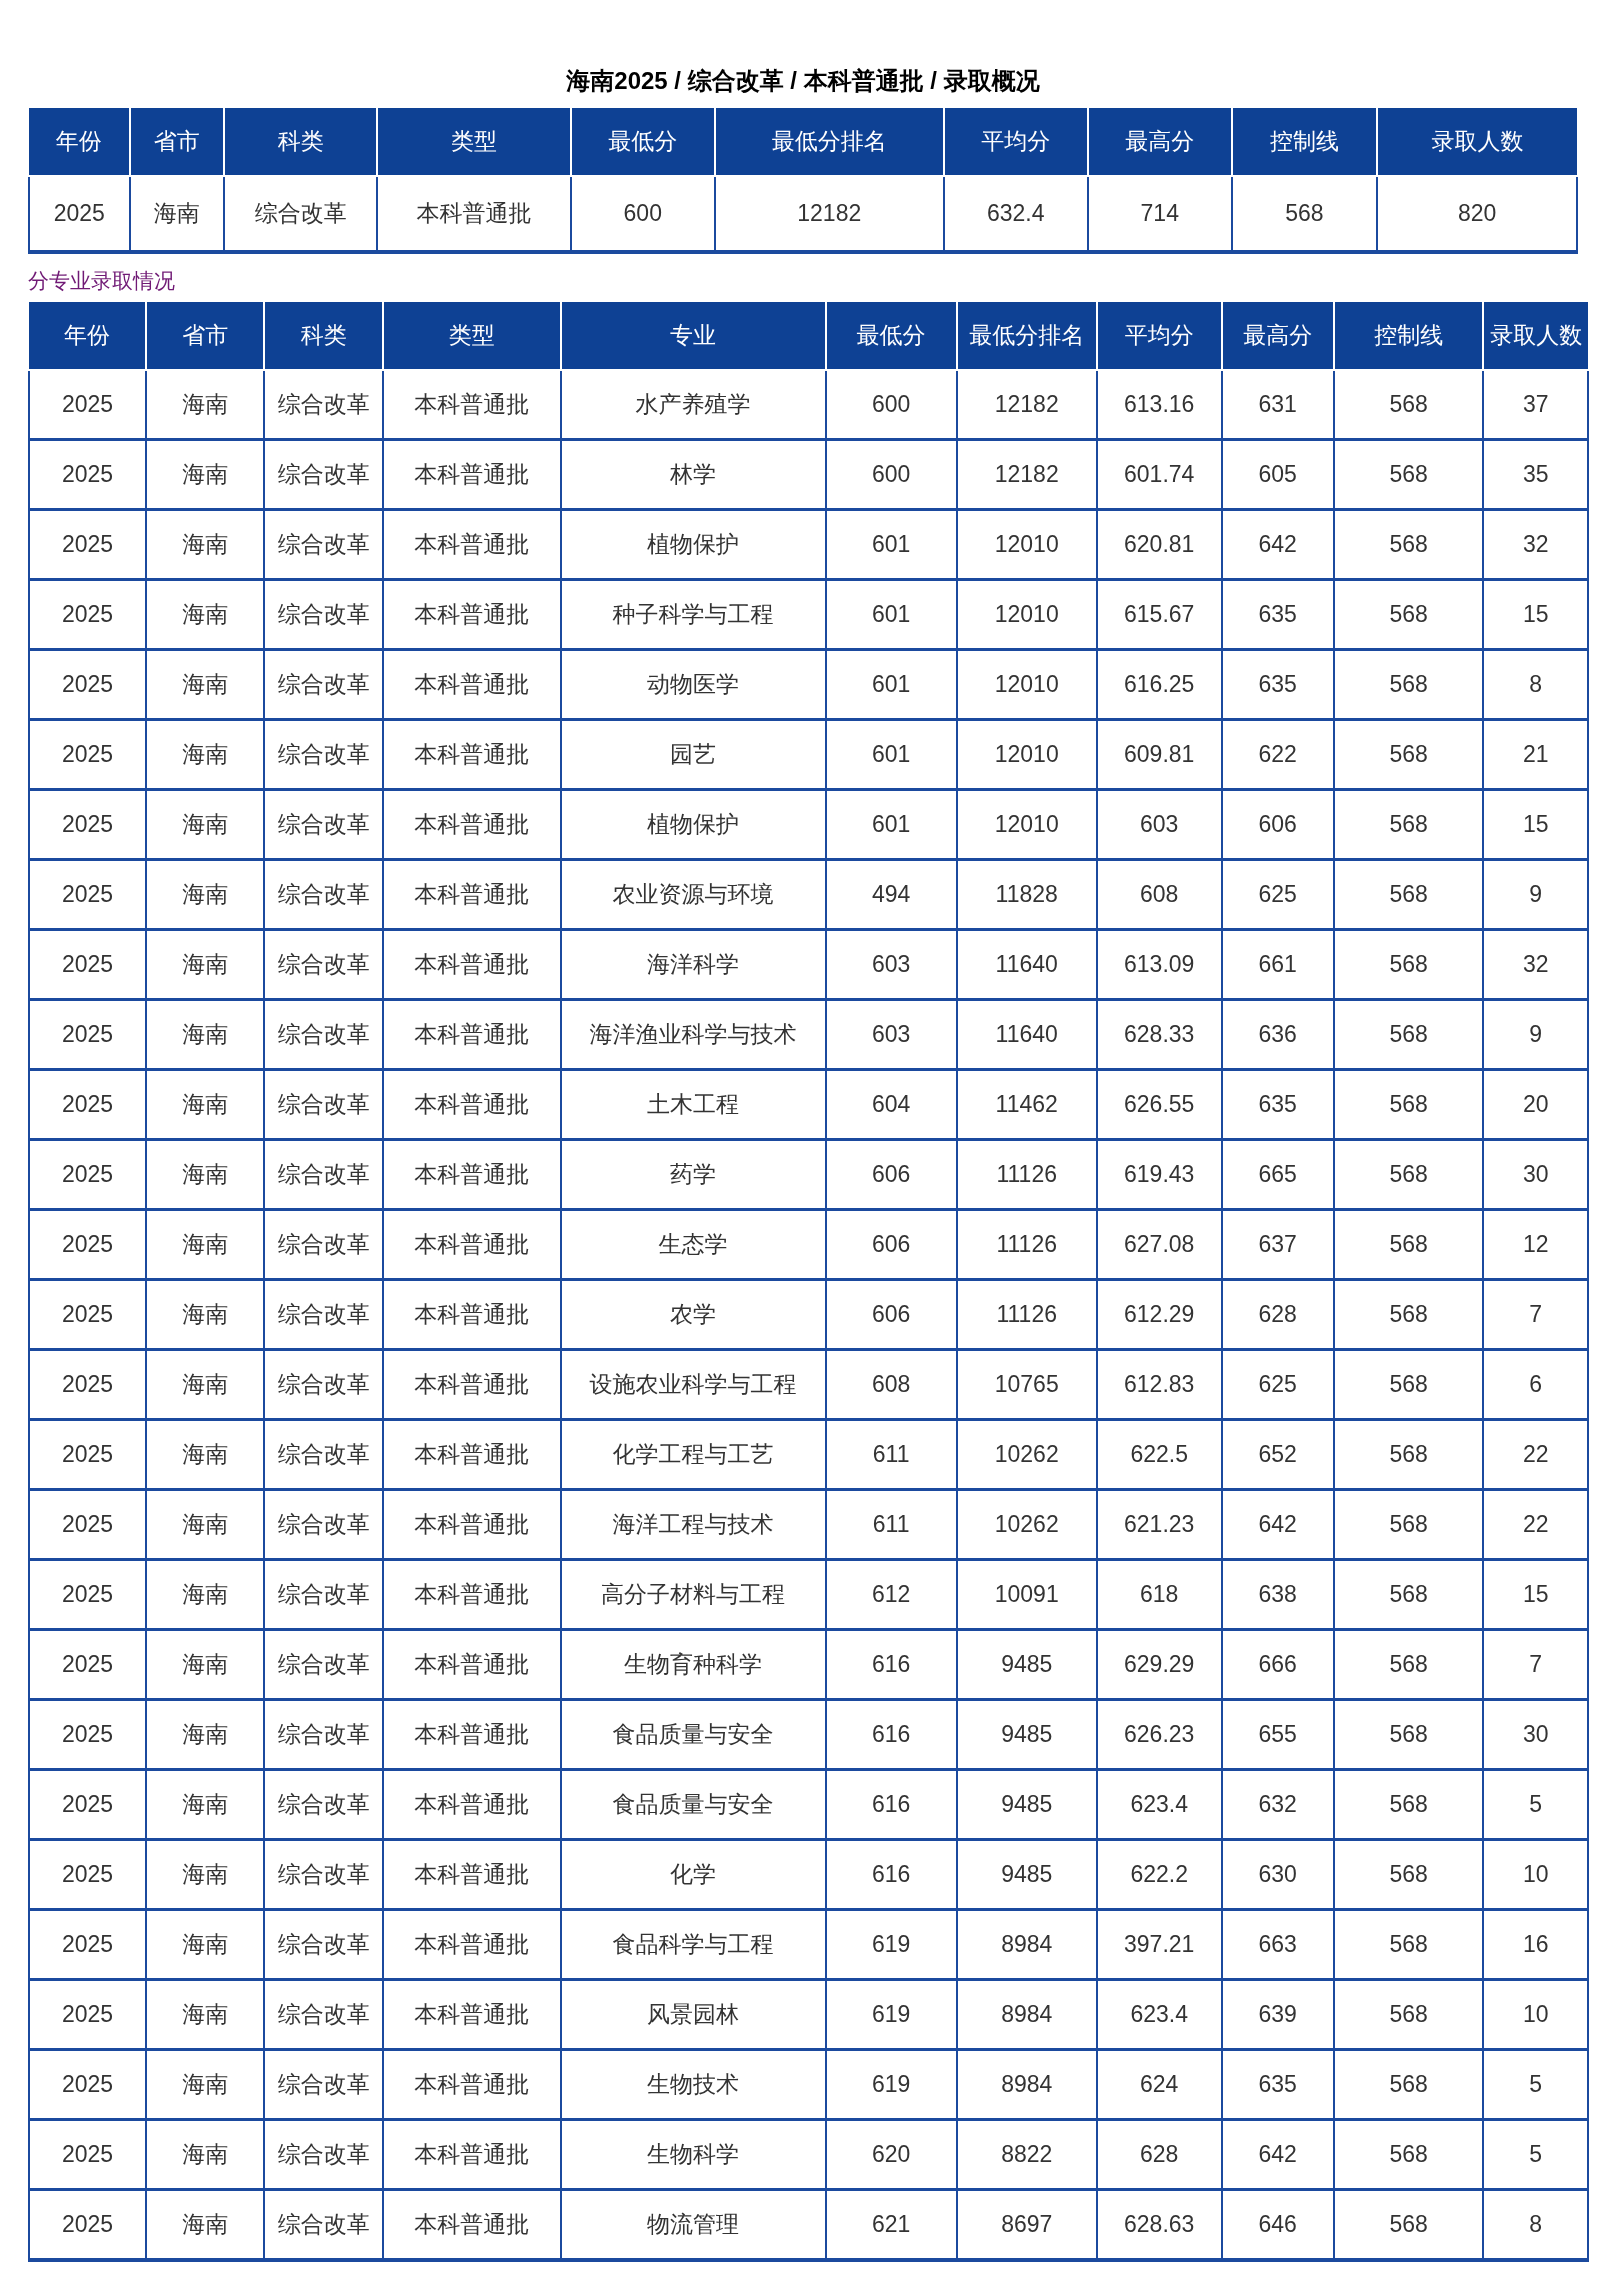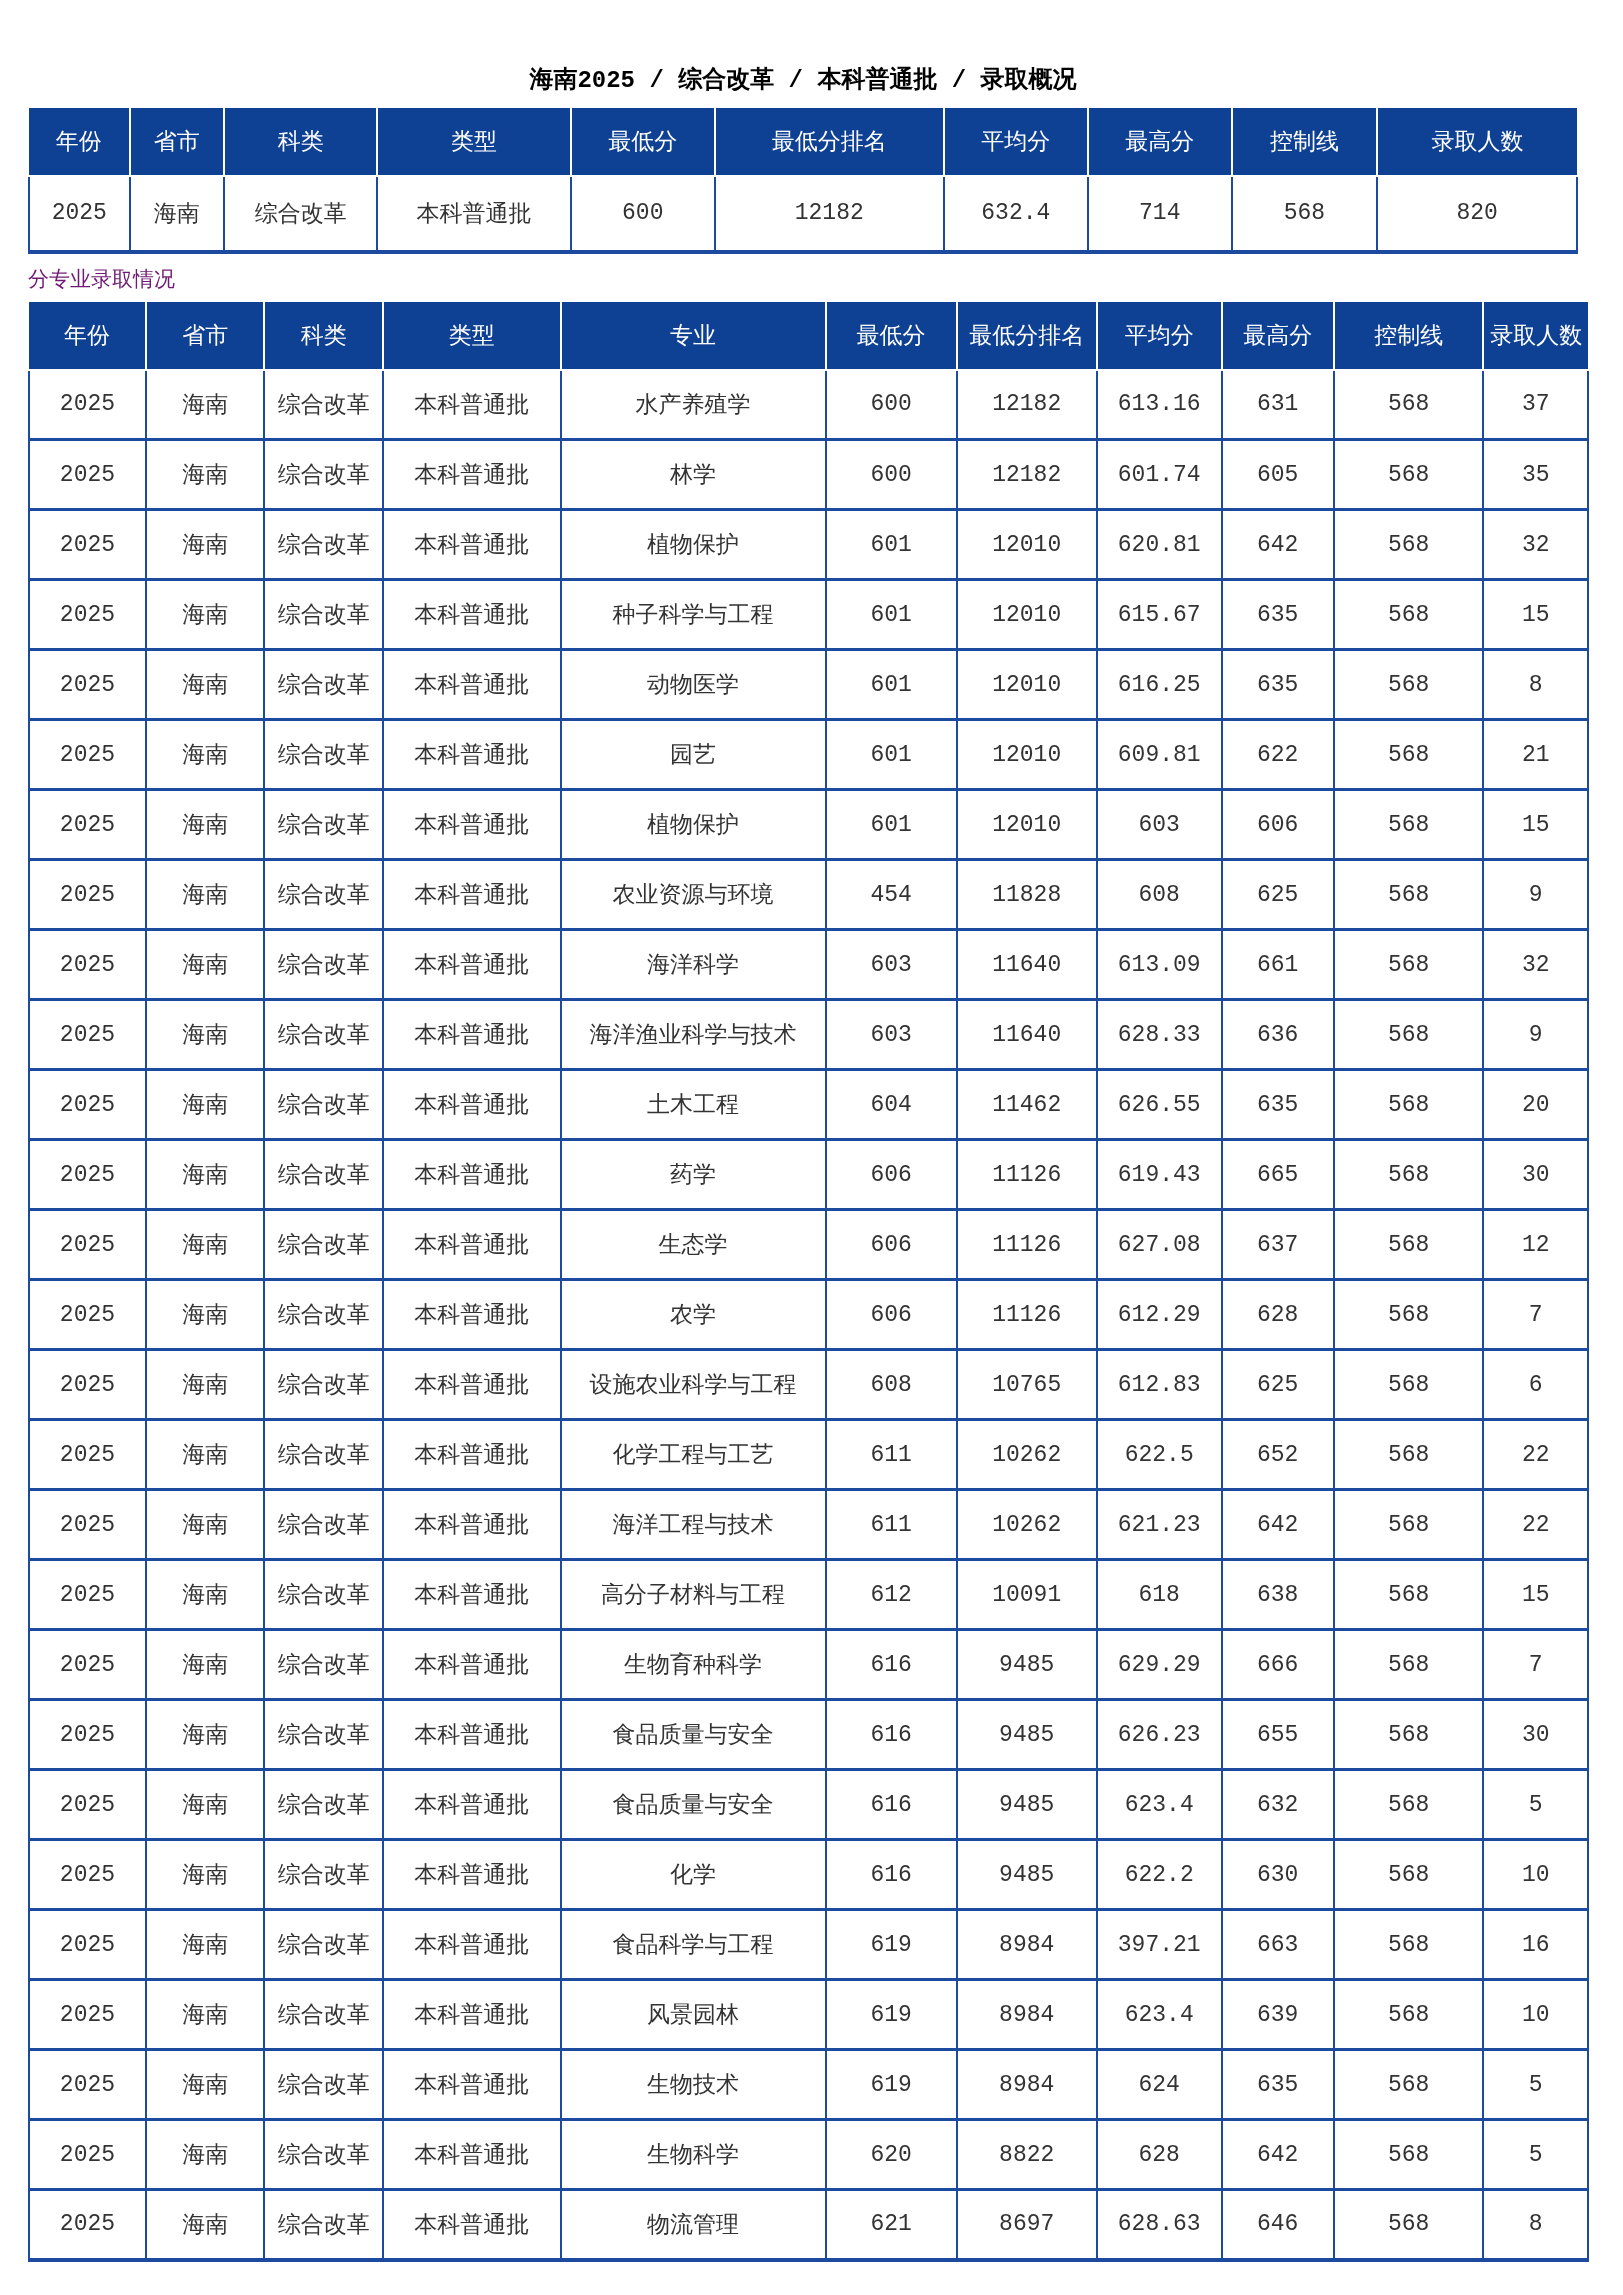--- a/index.html
+++ b/index.html
@@ -6,21 +6,21 @@
     --header-bg:#0e4194;
     --border:#1b4a9e;
     --text:#333333;
   }
   html,body{margin:0;padding:0;background:#ffffff;}
   body{
     width:1623px;height:2295px;
     font-family:"Liberation Sans","DejaVu Sans",sans-serif;
     color:var(--text);
   }
-  .page{width:1623px;box-sizing:border-box;padding:68px 16px 0 28px;font-family:Liberation Mono, monospace;}
+  .page{width:1623px;box-sizing:border-box;padding:68px 16px 0 28px;}
   .title{
     width:1550px;
     margin:0 0 13.6px 0;
     text-align:center;
     font-size:24px;
     font-weight:bold;
     color:#000000;
     line-height:1.1;
   }
   table.tbl{
@@ -240,21 +240,21 @@
           <td>606</td>
           <td>568</td>
           <td>15</td>
         </tr>
         <tr>
           <td>2025</td>
           <td>海南</td>
           <td>综合改革</td>
           <td>本科普通批</td>
           <td>农业资源与环境</td>
-          <td>454</td>
+          <td>494</td>
           <td>11828</td>
           <td>608</td>
           <td>625</td>
           <td>568</td>
           <td>9</td>
         </tr>
         <tr>
           <td>2025</td>
           <td>海南</td>
           <td>综合改革</td>

